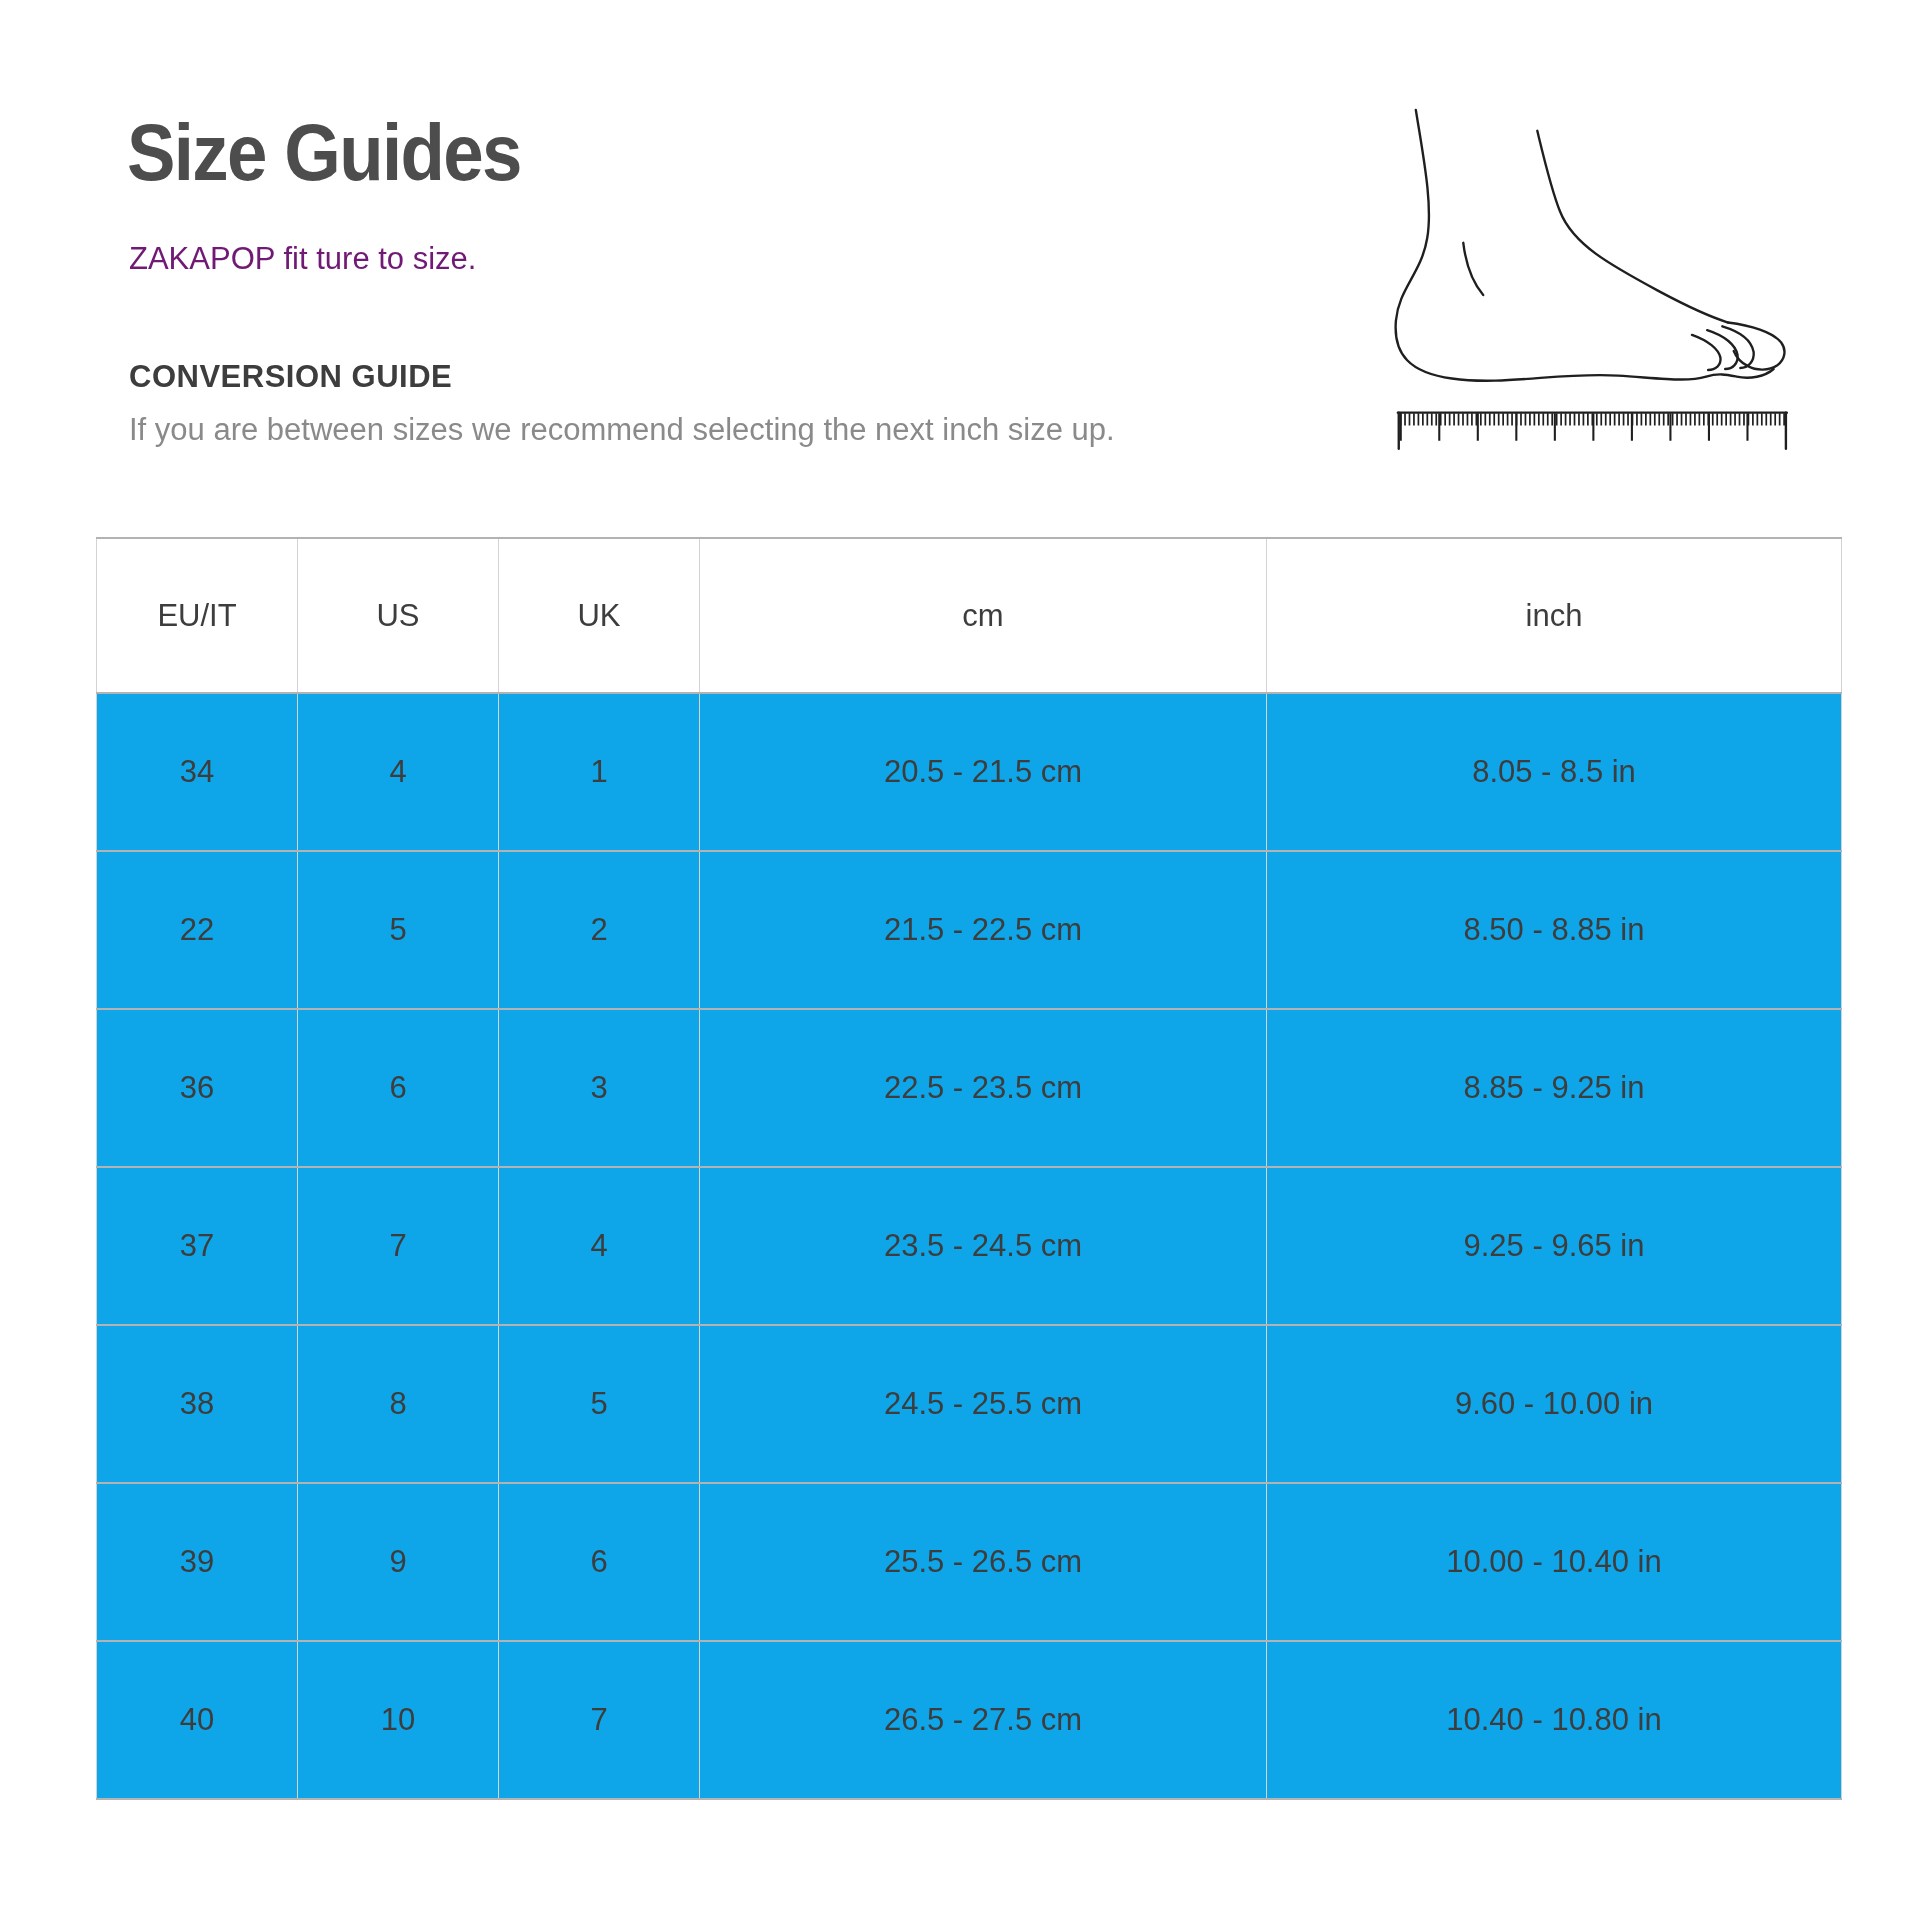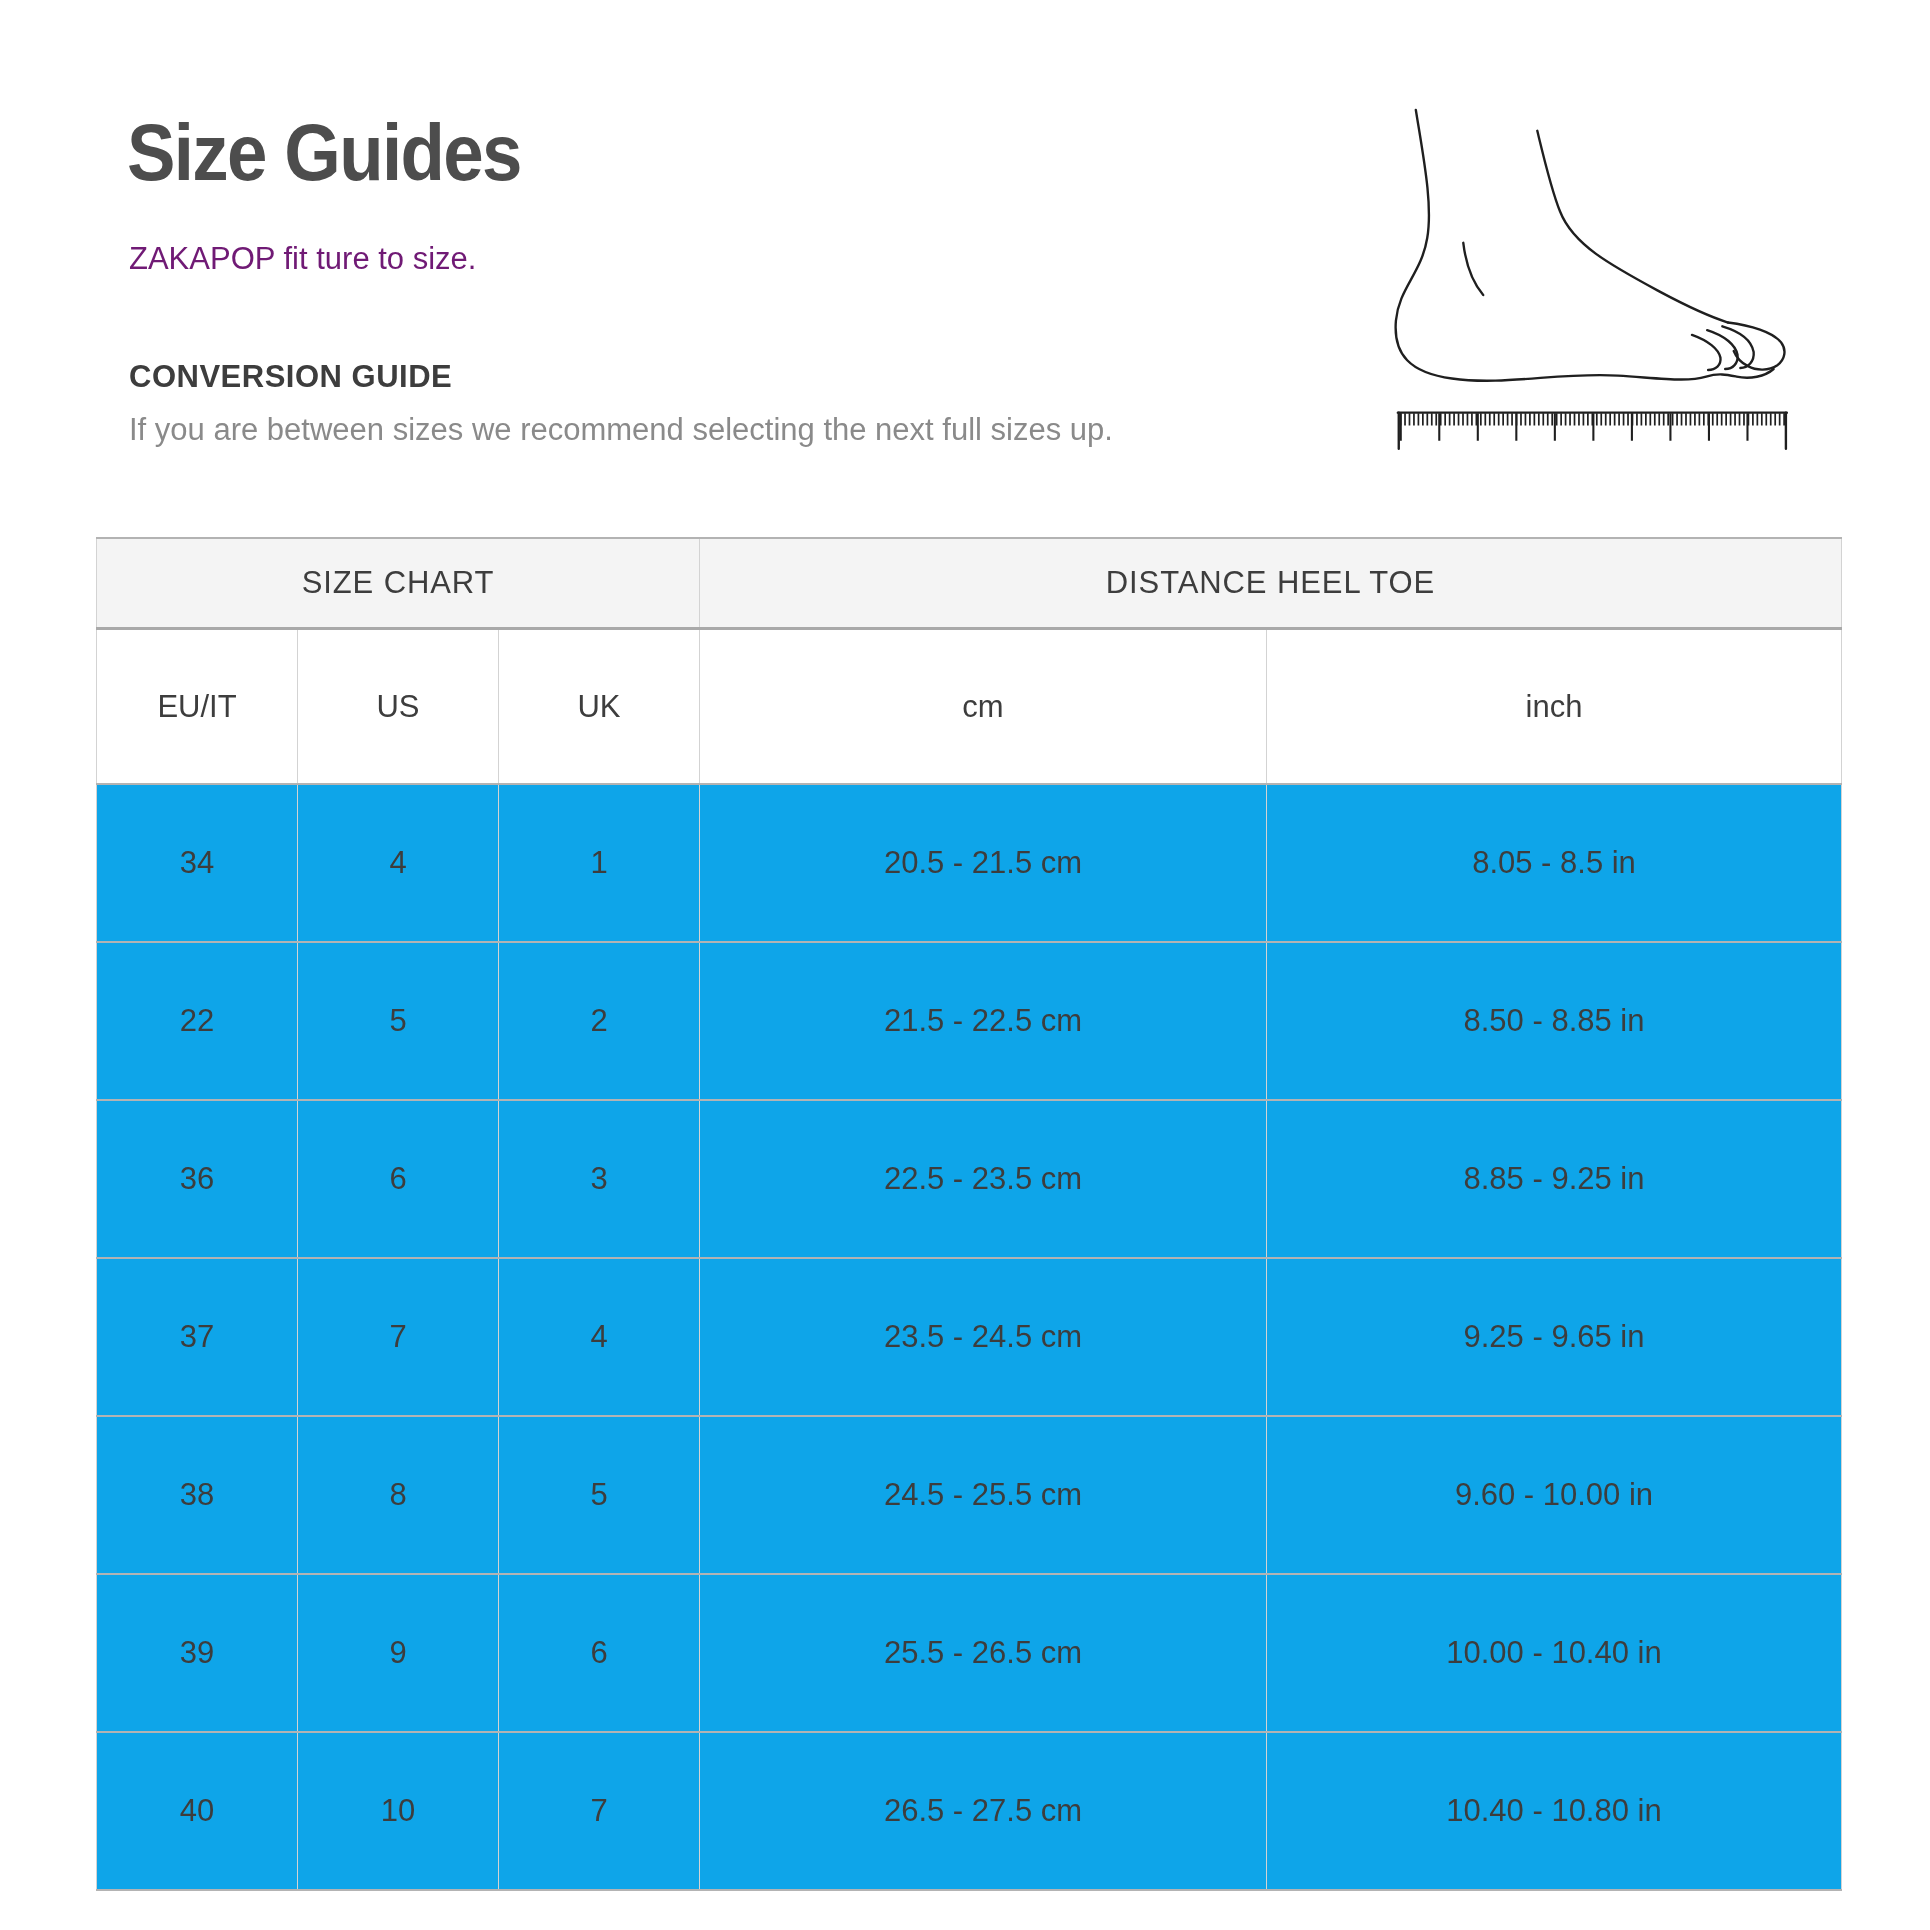--- a/index.html
+++ b/index.html
@@ -44,21 +44,21 @@
   .col-inch { width:575px; }
 </style>
 </head>
 <body>
 
 <div class="page">
 
   <h1 class="title">Size Guides</h1>
   <p class="intro-line subtitle">ZAKAPOP fit ture to size.</p>
   <p class="intro-line section-heading">CONVERSION GUIDE</p>
-  <p class="intro-line note">If you are between sizes we recommend selecting the next full sizes up.</p>
+  <p class="intro-line note">If you are between sizes we recommend selecting the next inch size up.</p>
 
   <svg class="foot-svg" viewBox="0 0 470 400" aria-hidden="true">
     <g fill="none" stroke="#1f1f1f" stroke-width="2.5" stroke-linecap="round">
 
       <path d="M62,40 C70,90 80,140 74,175 C68,212 44,228 41,262 C38,298 56,317 100,323 C155,331 215,316 275,320 C322,323 348,327 368,321 C381,317 390,319 400,321 C414,324 430,321 439,313"></path>
 
       <path d="M190,62 C198,95 205,125 214,147 C228,183 270,205 320,232 C350,248 372,258 391,264"></path>
 
       <path d="M391,264 C415,267 438,274 447,285 C453,293 451,303 443,309 C434,315 421,315 412,310 C404,306 399,299 397,294"></path>
 
@@ -78,24 +78,20 @@
 
   <table class="size-table">
     <colgroup>
       <col class="col-euit">
         <col class="col-us">
         <col class="col-uk">
         <col class="col-cm">
         <col class="col-inch">
     </colgroup>
     <thead>
-      <tr class="group-row">
-        <th colspan="3">SIZE CHART</th>
-        <th colspan="2">DISTANCE HEEL TOE</th>
-      </tr>
       <tr class="col-row">
         <th>EU/IT</th>
         <th>US</th>
         <th>UK</th>
         <th>cm</th>
         <th>inch</th>
       </tr>
     </thead>
     <tbody>
         <tr>

